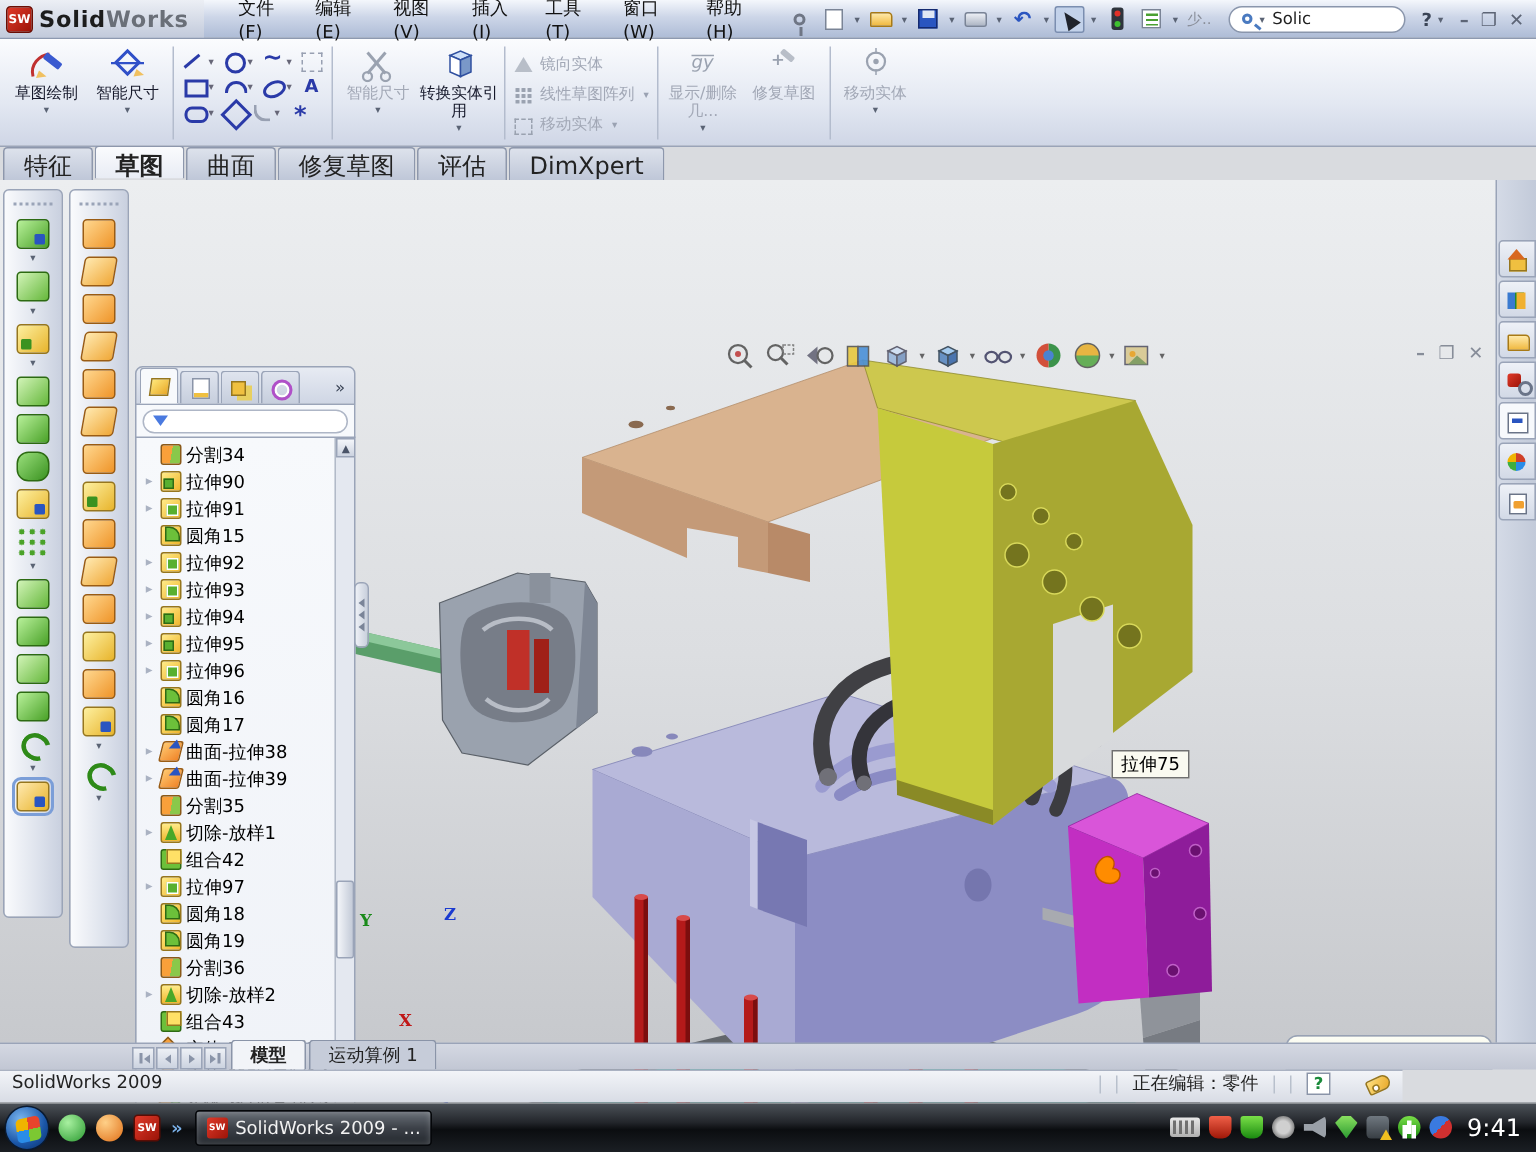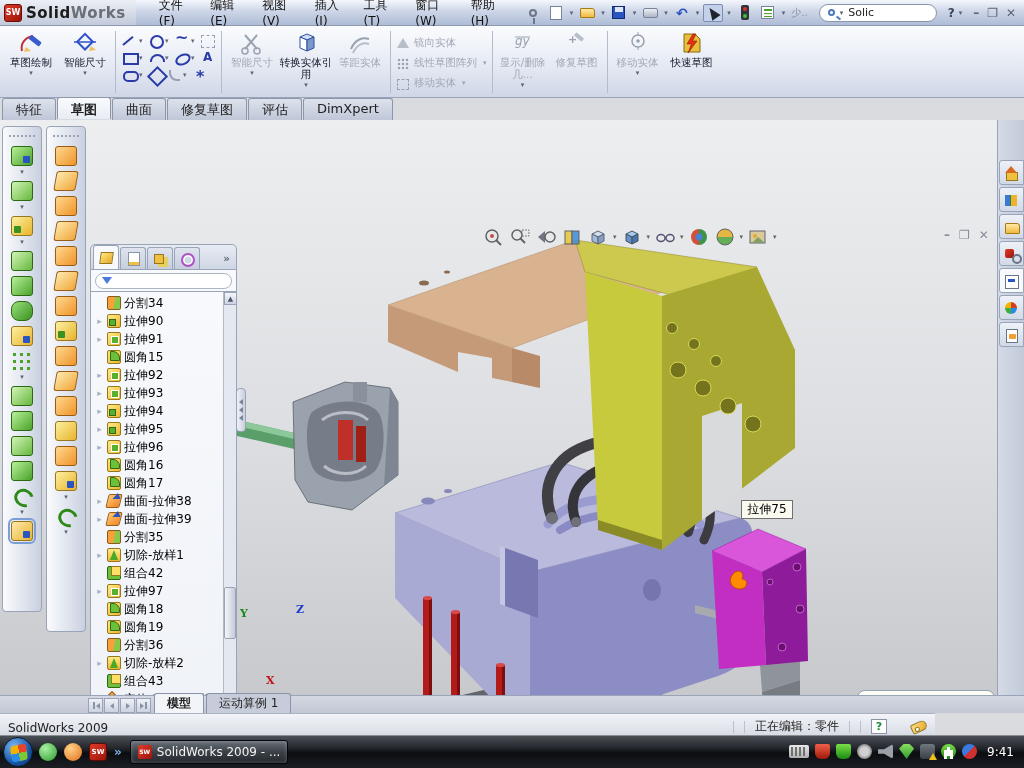--- a/index.html
+++ b/index.html
@@ -72,21 +72,21 @@
   .srow .sdd{font-size:7px;color:#9aa2b2;margin-left:2px}
   .si{width:14px;height:13px;position:relative;flex:none}
   .si::before{content:"";position:absolute}
   .s-warn::before{left:1px;top:1px;width:0;height:0;border-left:6px solid transparent;border-right:6px solid transparent;border-bottom:10px solid #b8bec8}
   .s-grid::before{left:1px;top:1px;width:12px;height:11px;background:radial-gradient(circle 1.5px,#9aa2b0 1.4px,transparent 1.6px);background-size:4px 4px}
   .s-move::before{left:1px;top:2px;width:10px;height:9px;border:1px dashed #9aa2b0}
   .watermark{position:absolute;right:18px;top:18px;font-size:62px;font-style:italic;font-weight:bold;color:rgba(148,158,172,.38);font-family:"DejaVu Serif","Liberation Serif",serif;letter-spacing:-4px;z-index:8}
 
   
   .rtabs{position:absolute;top:98px;left:2px;height:22px;display:flex;z-index:12}
-  .rtab{padding:2px 13px;font-size:13px;color:#222;background:linear-gradient(#dde2ec,#bfc7d8);border:1px solid #8d97ac;border-bottom:none;border-radius:3px 3px 0 0;margin-right:1px}
+  .rtab{padding:2px 13px;font-size:16px;color:#222;background:linear-gradient(#dde2ec,#bfc7d8);border:1px solid #8d97ac;border-bottom:none;border-radius:3px 3px 0 0;margin-right:1px}
   .rtab.active{background:linear-gradient(#fafbfd,#e8ecf4);font-weight:bold;position:relative;top:-1px;padding-top:3px}
 
   
   .main{position:absolute;top:120px;left:0;width:1024px;height:575px;background:linear-gradient(180deg,#eceef0 0%,#dcdee1 55%,#c7c9cd 100%)}
   .vpsvg{position:absolute;left:88px;top:104px;z-index:1}
   
   .ltcol{position:absolute;width:40px;background:linear-gradient(90deg,#fafbfd,#dde2ec 60%,#c9d0df);border:1px solid #9aa4b8;border-radius:4px;display:flex;flex-direction:column;align-items:center;padding-top:8px;gap:5px;z-index:4}
   .ltcol .grip{width:26px;height:4px;border-top:2px dotted #9aa4b8;margin-bottom:2px}
   .lic{width:22px;height:20px;border-radius:3px;position:relative;flex:none}
   .lg1{background:linear-gradient(135deg,#b8f09a,#4aa228);border:1px solid #2c6a12}
@@ -190,21 +190,21 @@
   
   .doctabs{position:absolute;top:695px;left:0;width:1024px;height:18px;background:linear-gradient(#d4d8e2,#c2c7d4);border-top:1px solid #9aa4b8;display:flex;align-items:flex-end;padding-left:88px;z-index:8}
   .navbtn{width:15px;height:15px;background:linear-gradient(#eef1f6,#ccd3e0);border:1px solid #9aa4b8;display:flex;align-items:center;justify-content:center;margin-right:1px}
   .navbtn i{width:0;height:0;border-top:3px solid transparent;border-bottom:3px solid transparent}
   .nav-l i{border-right:4px solid #8a94a8}.nav-r i{border-left:4px solid #8a94a8}
   .navbtn .bar{width:2px;height:7px;background:#8a94a8;margin:0 1px}
   .dtab{padding:1px 12px;font-size:12px;border:1px solid #8a94a8;border-bottom:none;border-radius:3px 3px 0 0;background:#c6ccd9;color:#222;margin-left:2px}
   .dtab.active{background:#f2f4f8;font-weight:bold}
 
   
-  .statusbar{position:absolute;top:713px;left:0;width:935px;height:22px;background:linear-gradient(#f2f4f8,#d8dce5);border-top:1px solid #aab2c2;display:flex;align-items:flex-end;padding:0 8px;z-index:8}
+  .statusbar{position:absolute;top:713px;left:0;width:935px;height:22px;background:linear-gradient(#f2f4f8,#d8dce5);border-top:1px solid #aab2c2;display:flex;align-items:flex-start;padding:0 8px;z-index:8}
   .sb-left{color:#222;font-size:12px}
   .sb-right{margin-left:auto;display:flex;align-items:center;gap:10px}
   .sb-sep{width:1px;height:12px;background:#b8c0cc}
   .sb-edit{font-size:12px;color:#222}
   .sb-q{width:16px;height:15px;background:#fff;border:1px solid #8a94a8;color:#1a8a3a;font-weight:bold;font-size:11px;display:flex;align-items:center;justify-content:center}
   .sb-tag{width:16px;height:10px;background:linear-gradient(135deg,#ffe080,#e8a828);border:1px solid #96761e;border-radius:2px 5px 5px 2px;transform:rotate(-25deg);position:relative;margin-left:14px}
   .sb-tag::after{content:"";position:absolute;left:2px;top:3px;width:3px;height:3px;border-radius:50%;background:#fff;border:1px solid #96761e}
 
   
   .taskbar{position:absolute;top:735px;left:0;width:1024px;height:33px;background:linear-gradient(#4e545b,#23262b 40%,#0b0d10 55%,#1b1f24);z-index:20;display:flex;align-items:center}
@@ -230,21 +230,21 @@
   .tri-redshield{background:linear-gradient(#f06048,#a01808);border-radius:2px 2px 6px 6px}
   .tri-greenshield{background:linear-gradient(#7ae048,#1a8a10);border-radius:2px 2px 6px 6px}
   .tri-gear{background:radial-gradient(circle,#d0d0d0 40%,#888 70%);border-radius:50%}
   .tri-vol{background:#9aa0a8;clip-path:polygon(0 35%,40% 35%,100% 0,100% 100%,40% 65%,0 65%)}
   .tri-loc{background:linear-gradient(#8ae060,#2a9a30);clip-path:polygon(50% 100%,0 30%,30% 0,70% 0,100% 30%)}
   .tri-net{background:linear-gradient(#707880,#383e44)}
   .tri-net::after{content:"";position:absolute;right:-2px;bottom:-1px;width:0;height:0;border-left:4px solid transparent;border-right:4px solid transparent;border-bottom:7px solid #f0c020}
   .tri-cross{background:linear-gradient(#7ae048,#1a8a10);border-radius:50%}
   .tri-cross::after{content:"";position:absolute;left:6px;top:3px;width:3px;height:9px;background:#fff;box-shadow:-3px 3px 0 -0px #fff,3px 3px 0 0 #fff;clip-path:none}
   .tri-ball{background:linear-gradient(135deg,#3a7ae0 50%,#d03030 50%);border-radius:50%}
-  .clock{color:#fff;font-size:12px;margin-left:4px}
+  .clock{color:#fff;font-size:16px;margin-left:4px}
 </style>
 </head>
 <body>
 
 <div class="titlebar">
   <div class="logo">
     <span class="swbadge">SW</span>
     <span class="logoname"><b>Solid</b><span>Works</span></span>
   </div>
   <div class="menus">
@@ -376,29 +376,20 @@
     <span class="cicon">
       <svg width="26" height="24" viewBox="0 0 26 24">
           <polygon points="7,6 14,3 21,6 14,9" fill="#cfe0f8" stroke="#3050a0"></polygon>
           <polygon points="7,6 14,9 14,20 7,17" fill="#ffffff" stroke="#3050a0"></polygon>
           <polygon points="14,9 21,6 21,17 14,20" fill="#7a98c8" stroke="#3050a0"></polygon>
         </svg>
     </span>
     <span class="clabel">转换实体引用</span>
     <span class="cdd">▾</span>
   </div>
-  <div class="cmdbtn off">
-    <span class="cicon">
-      <svg width="26" height="24" viewBox="0 0 26 24">
-          <path d="M4 18 C8 8 16 6 22 8" stroke="#9aa2b0" fill="none" stroke-width="2"></path>
-          <path d="M6 22 C10 13 17 11 22 13" stroke="#b8bec8" fill="none" stroke-width="2"></path>
-        </svg>
-    </span>
-    <span class="clabel">等距实体</span>
-  </div>
   <div class="vsep"></div>
   <div class="stackgrp">
     <div class="srow">
       <span class="si s-warn"></span>
       <span class="slabel">镜向实体</span>
     </div>
     <div class="srow">
       <span class="si s-grid"></span>
       <span class="slabel">线性草图阵列</span>
       <span class="sdd">▾</span>
@@ -434,29 +425,20 @@
     <span class="cicon">
       <svg width="26" height="24" viewBox="0 0 26 24">
           <circle cx="13" cy="10" r="6" fill="none" stroke="#9aa2b0" stroke-width="1.5"></circle>
           <circle cx="13" cy="10" r="1.8" fill="#9aa2b0"></circle>
           <line x1="13" y1="1" x2="13" y2="5" stroke="#9aa2b0"></line>
           <line x1="13" y1="15" x2="13" y2="19" stroke="#9aa2b0"></line>
         </svg>
     </span>
     <span class="clabel">移动实体</span>
     <span class="cdd">▾</span>
-  </div>
-  <div class="cmdbtn">
-    <span class="cicon">
-      <svg width="26" height="24" viewBox="0 0 26 24">
-          <path d="M5 3 h11 l5 5 v13 h-16 z" fill="#e8c040" stroke="#8a6a10"></path>
-          <path d="M14 3 l-6 10 h4.5 l-3.5 9 9-12 h-4.5 l3.5-7 z" fill="#e83010" stroke="#901800" stroke-width=".6"></path>
-        </svg>
-    </span>
-    <span class="clabel">快速草图</span>
   </div>
 </div>
 <div class="watermark">3S</div>
 
 <div class="rtabs">
   <span class="rtab">特征</span>
   <span class="rtab active">草图</span>
   <span class="rtab">曲面</span>
   <span class="rtab">修复草图</span>
   <span class="rtab">评估</span>

